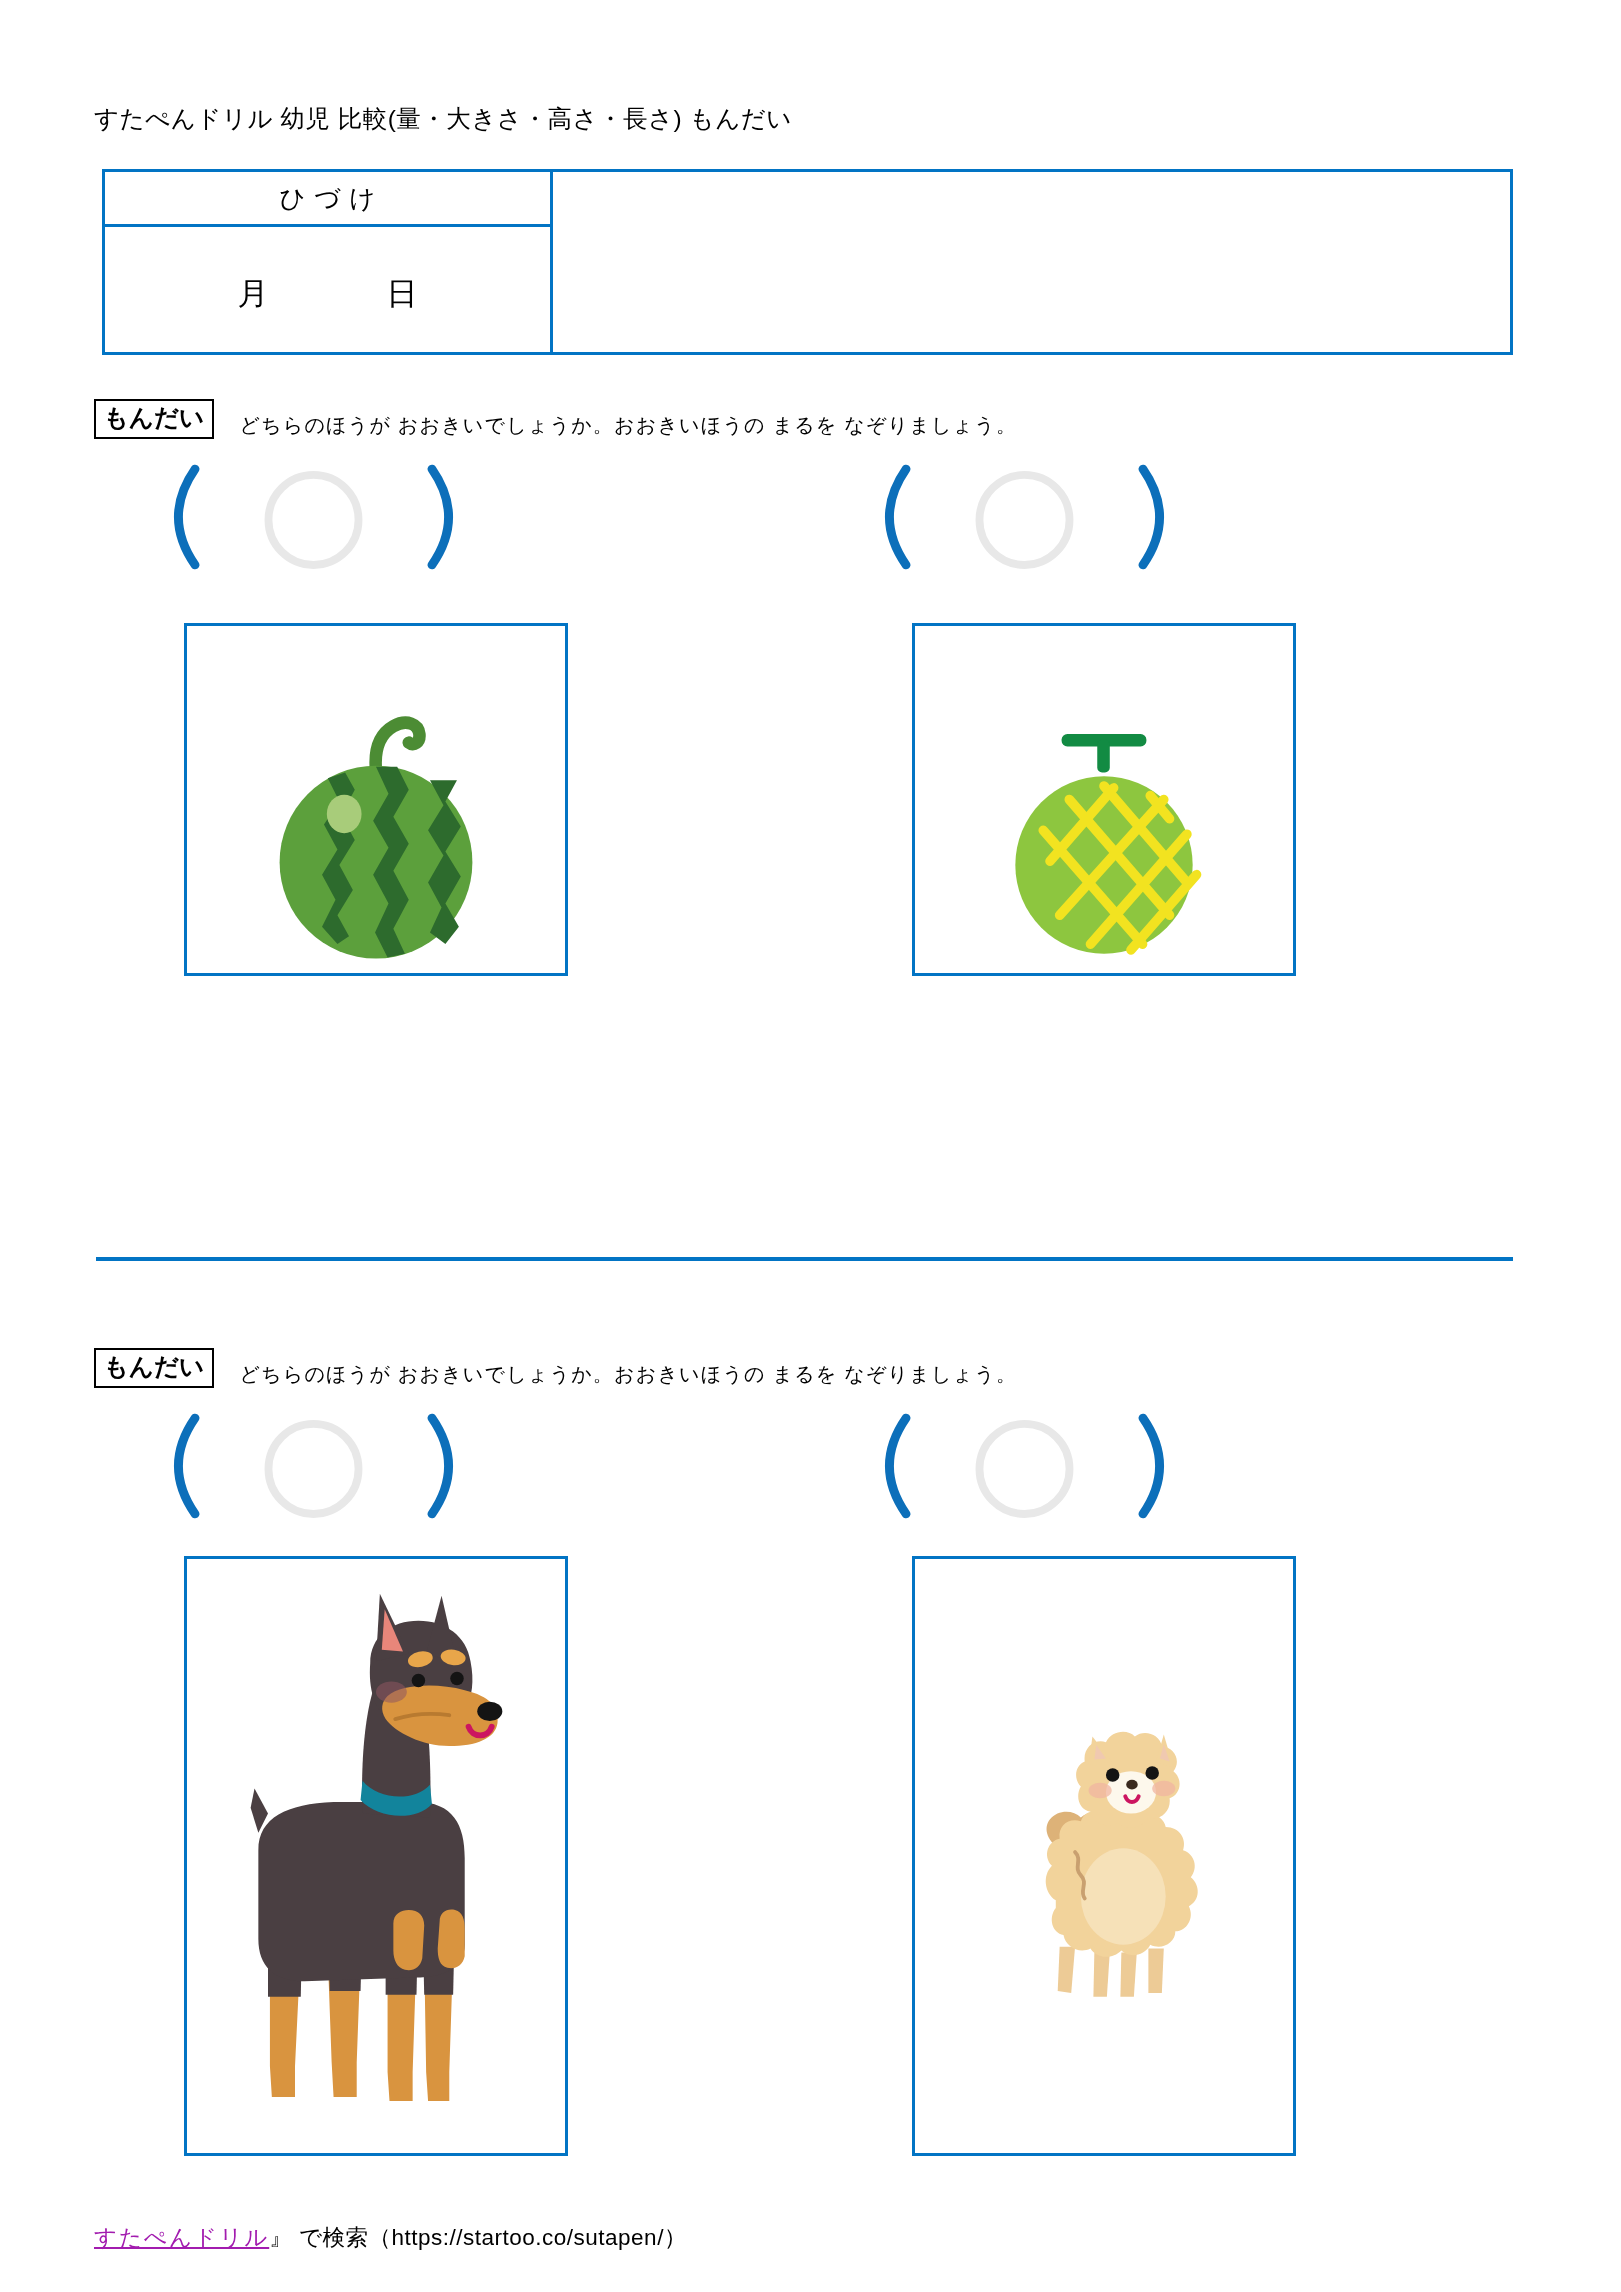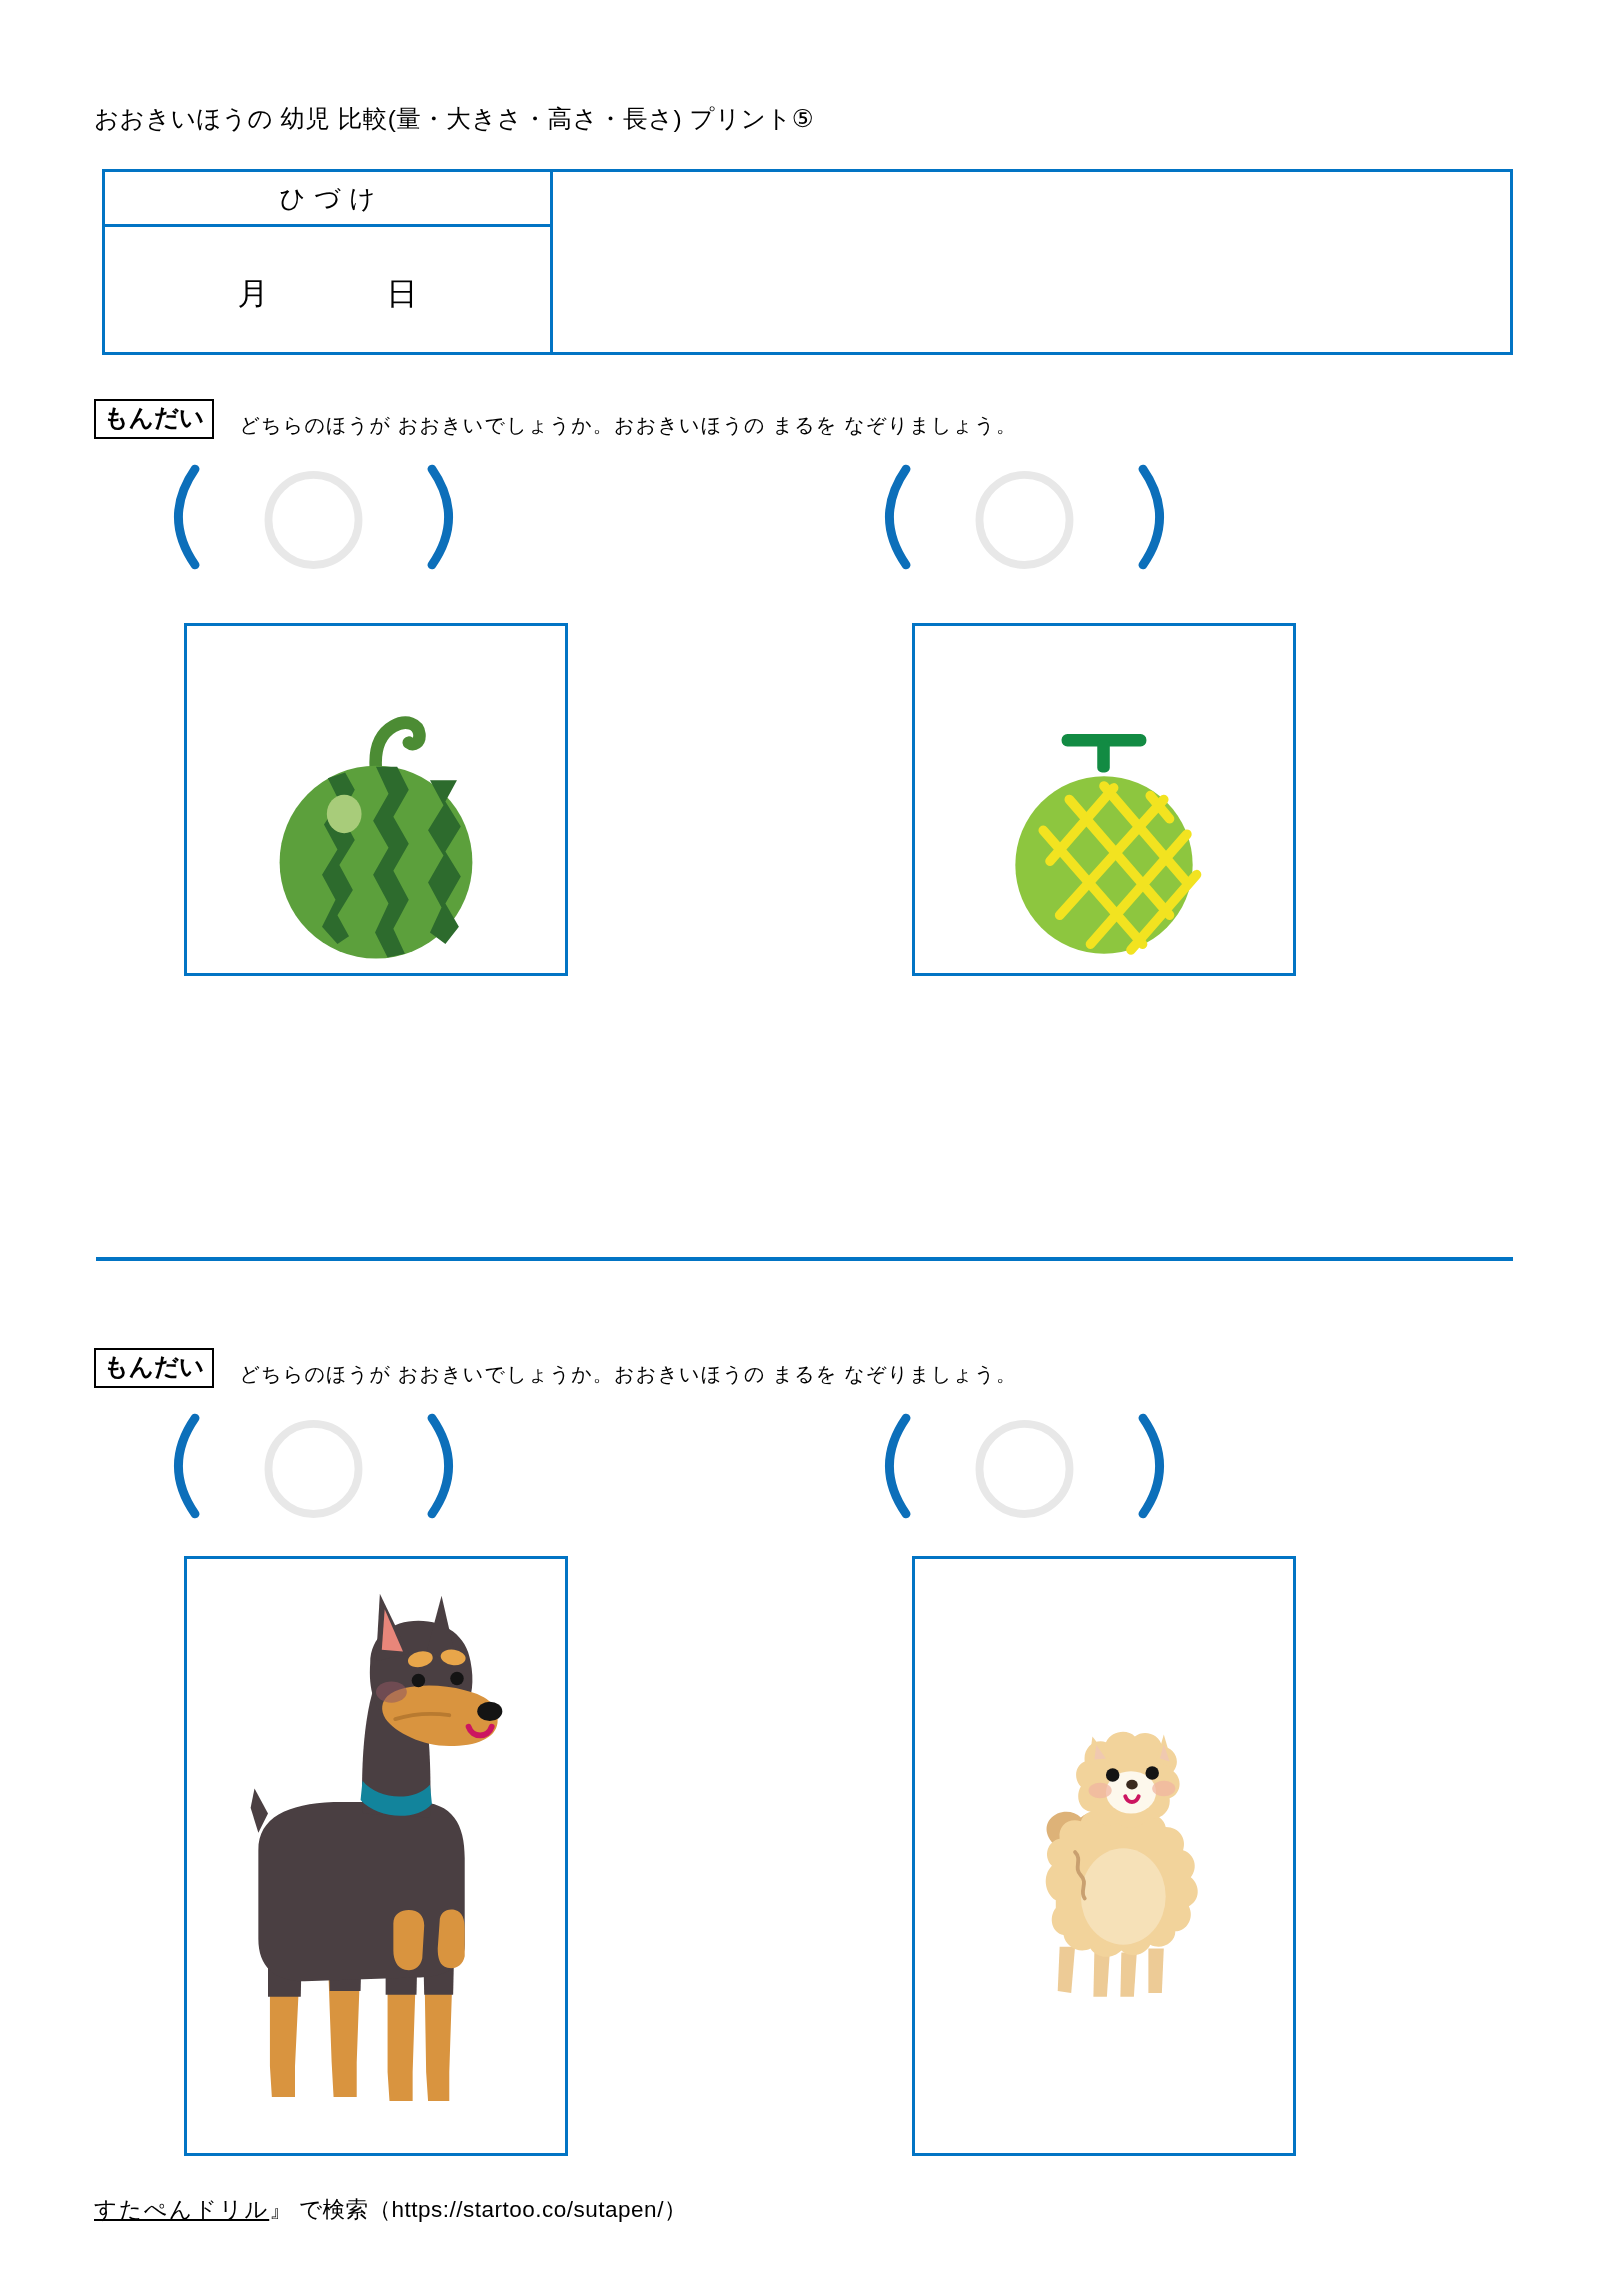--- a/index.html
+++ b/index.html
@@ -165,29 +165,30 @@
     position: absolute;
     left: 94px;
     top: 2194px;
     font-size: 22.5px;
     letter-spacing: 0.5px;
     white-space: nowrap;
     display: flex;
     align-items: baseline;
   }
   .footer .link {
-    color: #000000;
+    color: #a21caf;
     text-decoration: underline;
     letter-spacing: 2px;
+    margin-top: 28px;
   }
 </style>
 </head>
 <body>
 
-<div class="page-title">おおきいほうの 幼児 比較(量・大きさ・高さ・長さ) プリント⑤</div>
+<div class="page-title">すたぺんドリル 幼児 比較(量・大きさ・高さ・長さ) もんだい</div>
 
 <div class="info-table">
   <div class="info-col-date">
     <div class="info-head">ひづけ</div>
     <div class="info-body">
       <div class="date-fields">
         <span>月</span>
         <span class="gap"></span>
         <span>日</span>
       </div>

